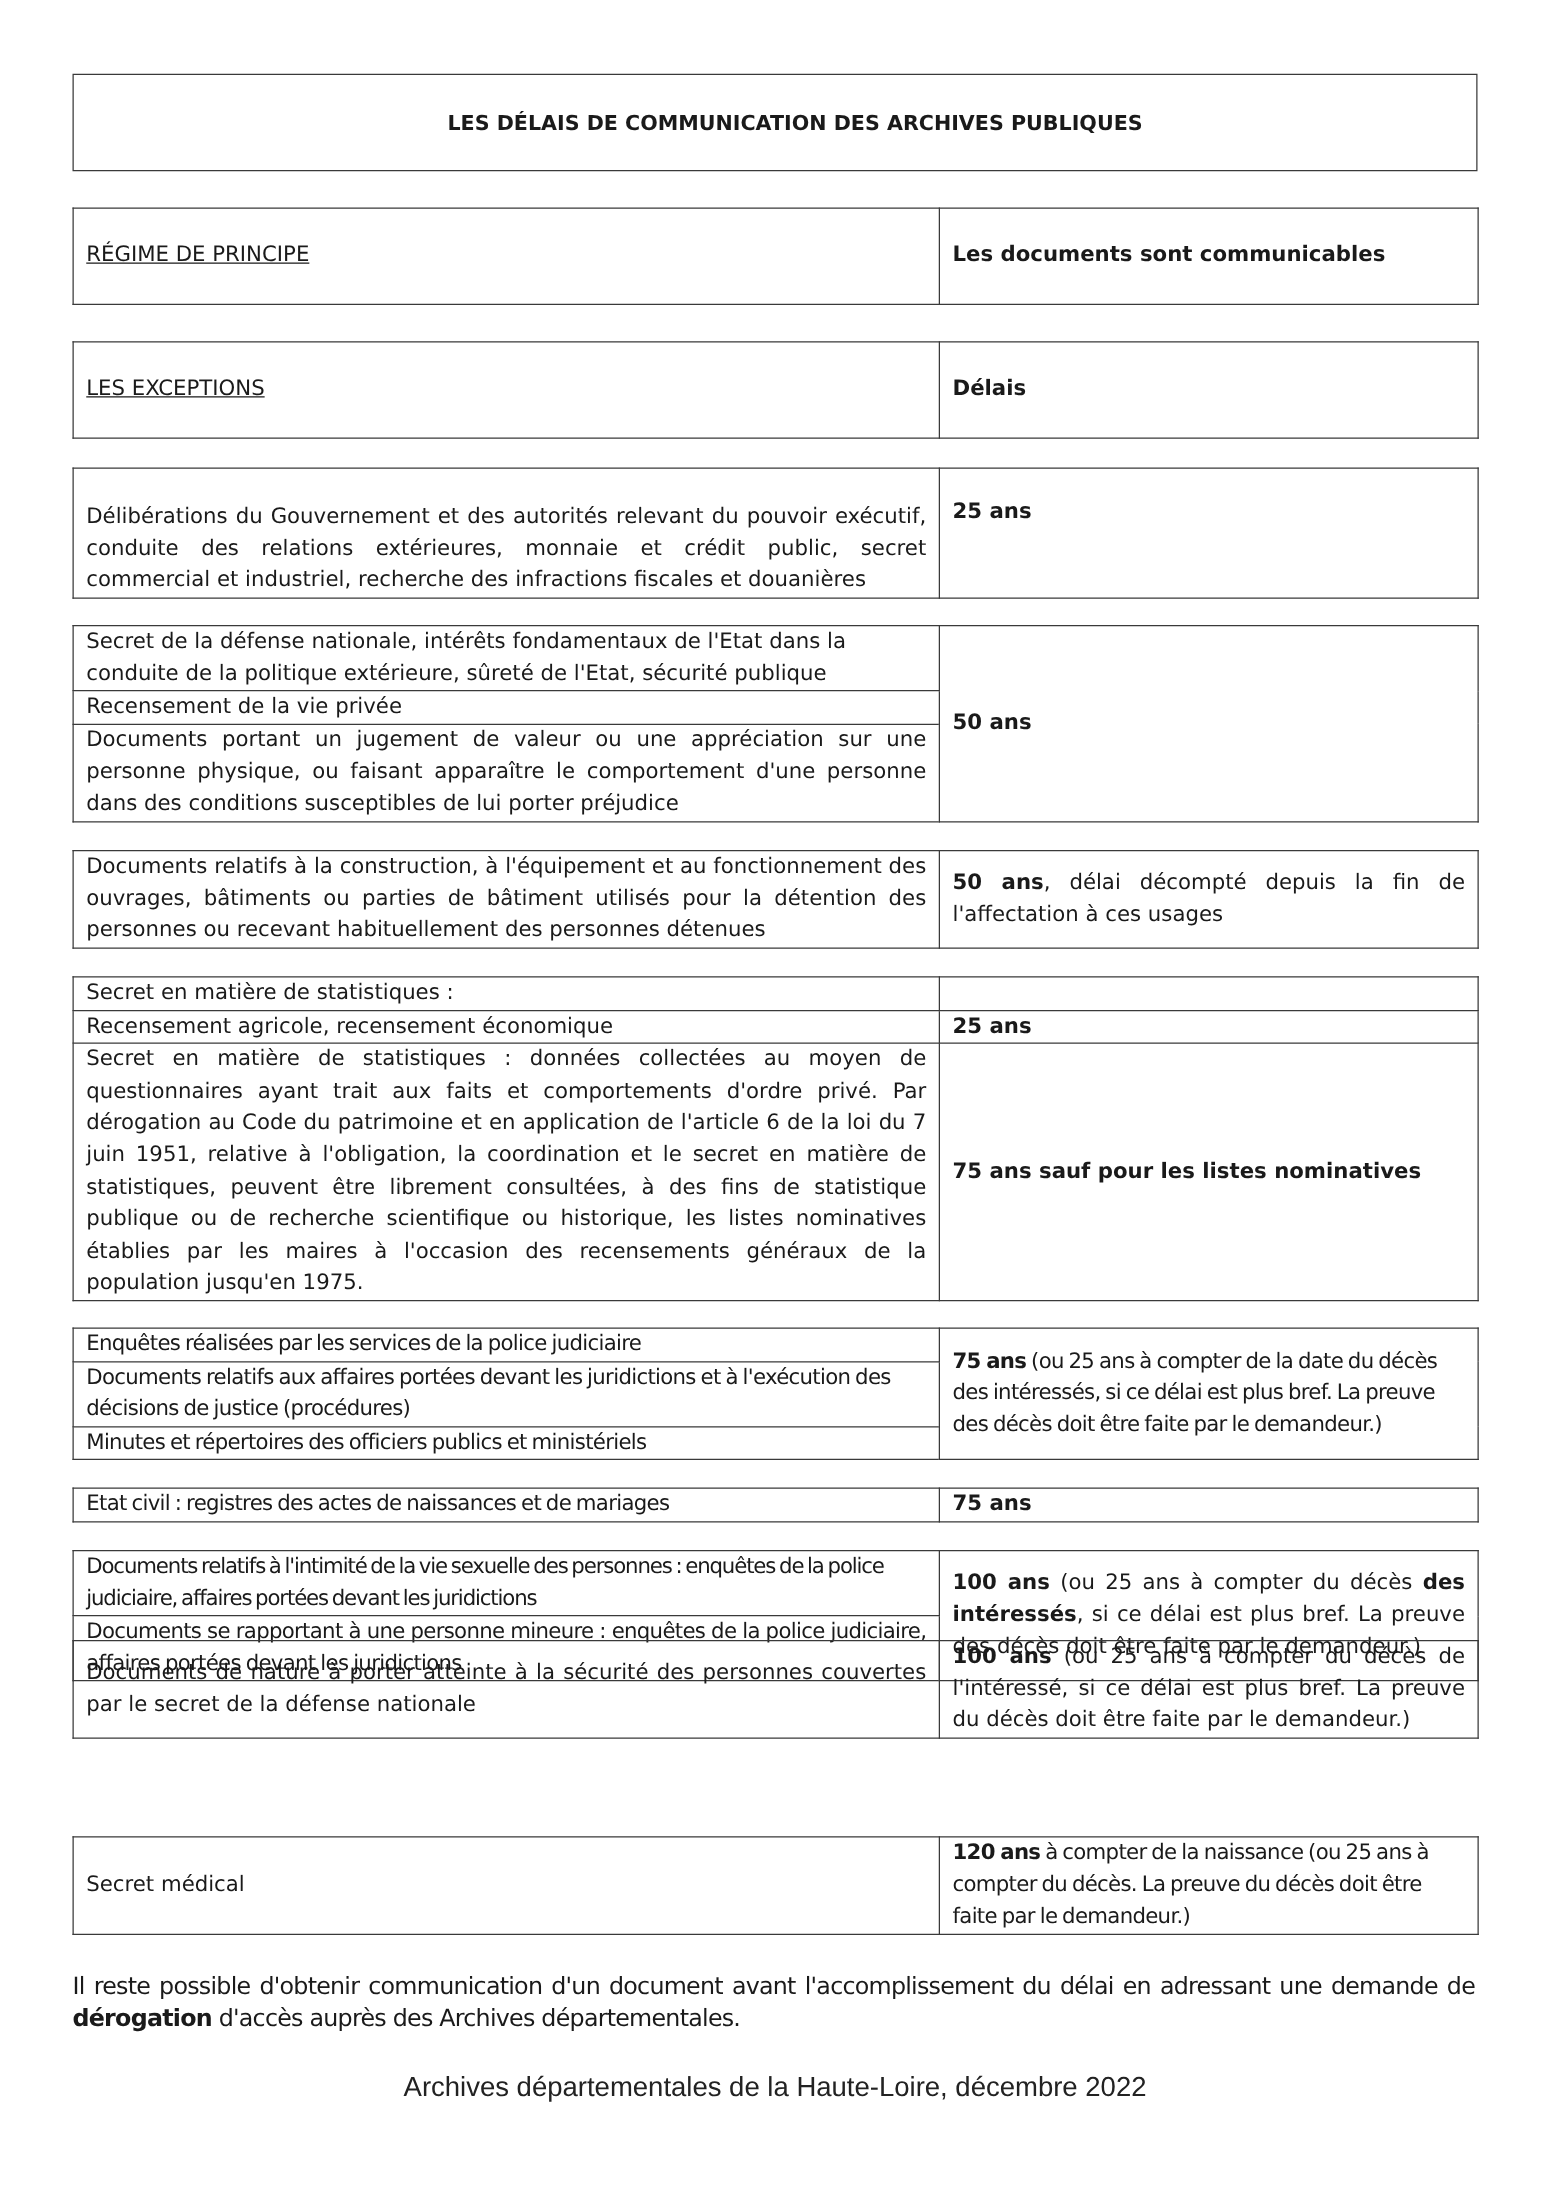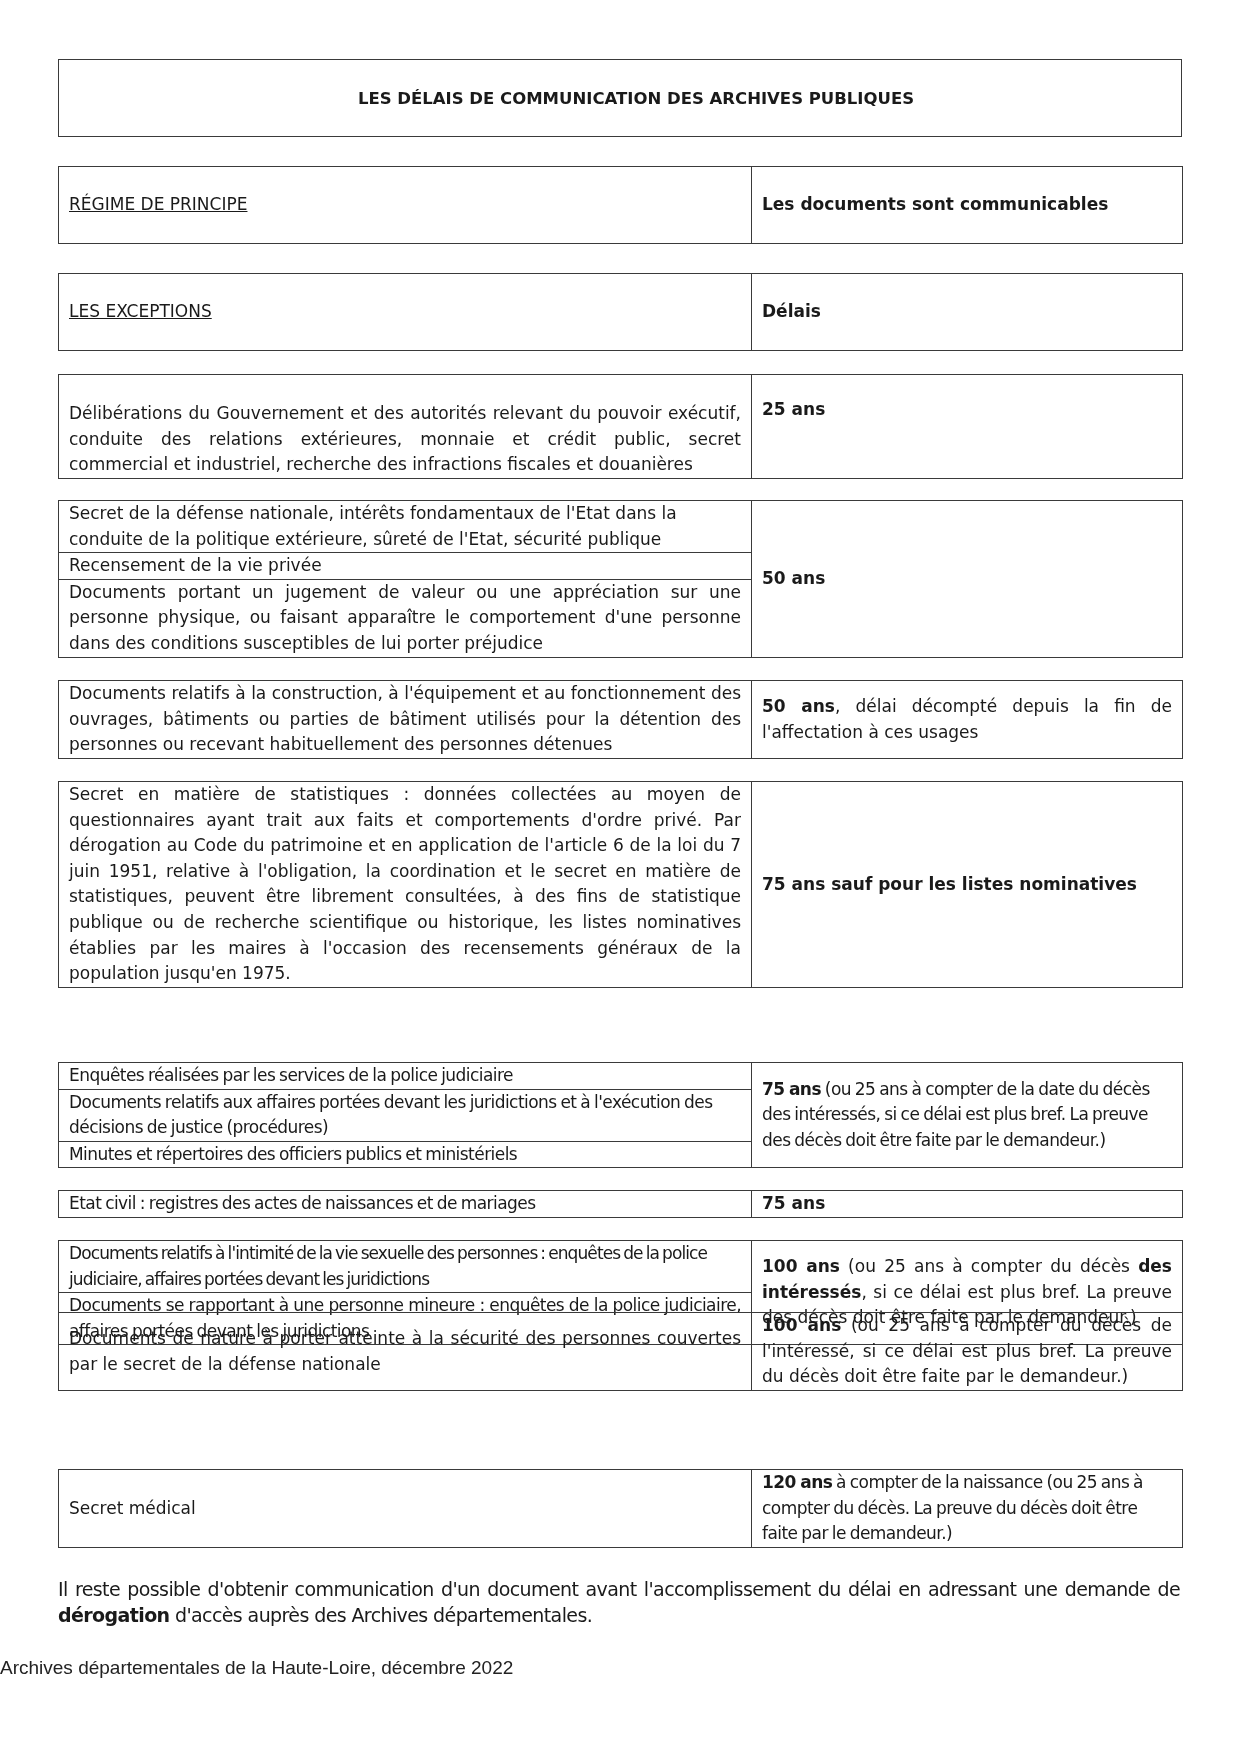--- a/index.html
+++ b/index.html
@@ -31,22 +31,22 @@
   .b { font-weight: bold; }
   .narrow { letter-spacing: -0.55px; word-spacing: -1px; }
   .narrow2 { letter-spacing: -0.9px; word-spacing: -1.5px; }
   .note {
     position: absolute; left: 58px; top: 1577px; width: 1122px;
     font-size: 19px; line-height: 25.6px; text-align: justify;
     letter-spacing: -0.6px;
   }
   .footer {
     position: absolute; left: 0; width: 1240px; top: 1657px;
-    text-align: left; font-family: "Liberation Sans", sans-serif;
-    font-size: 19px; color: #222;
+    text-align: center; font-family: "Liberation Sans", sans-serif;
+    font-size: 22px; color: #222;
   }
 </style>
 </head>
 <body>
 
 <div class="box title-box" style="left:58px; top:59px; height:78px;padding-left:32px;">
   <span class="title">LES DÉLAIS DE COMMUNICATION DES ARCHIVES PUBLIQUES</span>
 </div>
 
 <table class="t" style="left:58px; top:166px; height:77px;">
@@ -119,20 +119,28 @@
   </tr>
 </tbody>
   </table>
 
 <table class="t" style="left:58px; top:781px;">
   <colgroup>
       <col class="c1">
       <col class="c2">
     </colgroup>
   <tbody>
+      <tr style="height:26px">
+    <td>Secret en matière de statistiques :</td>
+    <td><span class="b"></span></td>
+  </tr>
+  <tr style="height:26px">
+    <td>Recensement agricole, recensement économique</td>
+    <td><span class="b">25 ans</span></td>
+  </tr>
   <tr style="height:205px">
     <td class="just">Secret en matière de statistiques : données collectées au moyen de questionnaires ayant trait aux faits et comportements d'ordre privé. Par dérogation au Code du patrimoine et en application de l'article 6 de la loi du 7 juin 1951, relative à l'obligation, la coordination et le secret en matière de statistiques, peuvent être librement consultées, à des fins de statistique publique ou de recherche scientifique ou historique, les listes nominatives établies par les maires à l'occasion des recensements généraux de la population jusqu'en 1975.</td>
     <td><span class="b">75 ans sauf pour les listes nominatives</span></td>
   </tr>
 </tbody>
   </table>
 
 <table class="t" style="left:58px; top:1062px;">
   <colgroup>
       <col class="c1">

